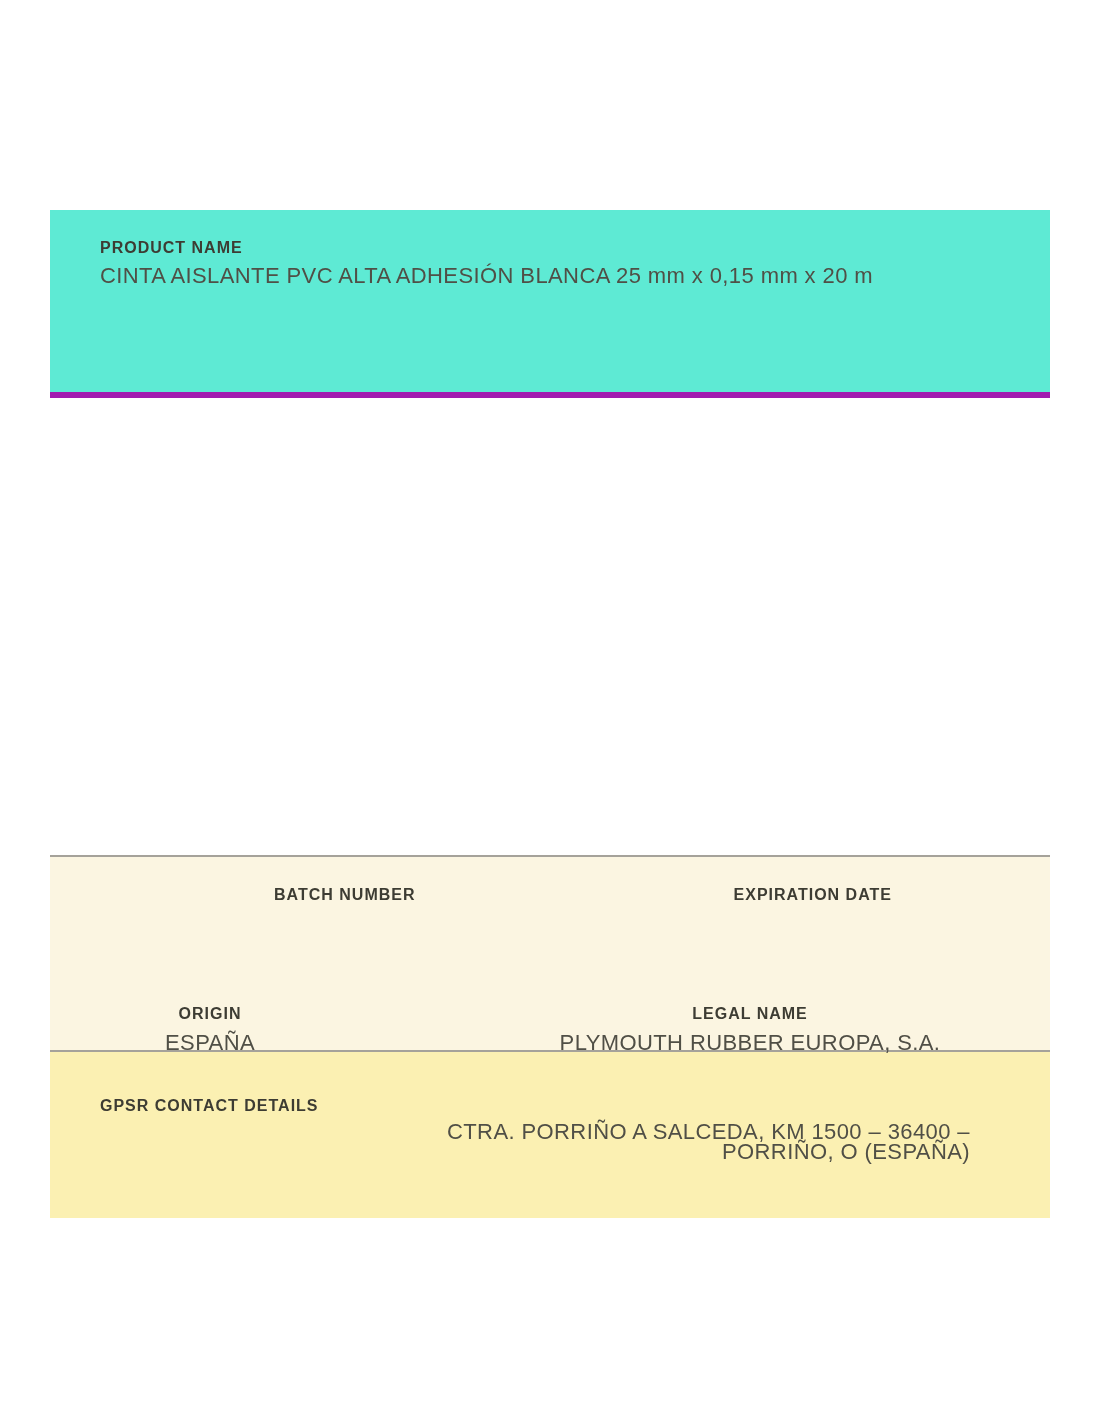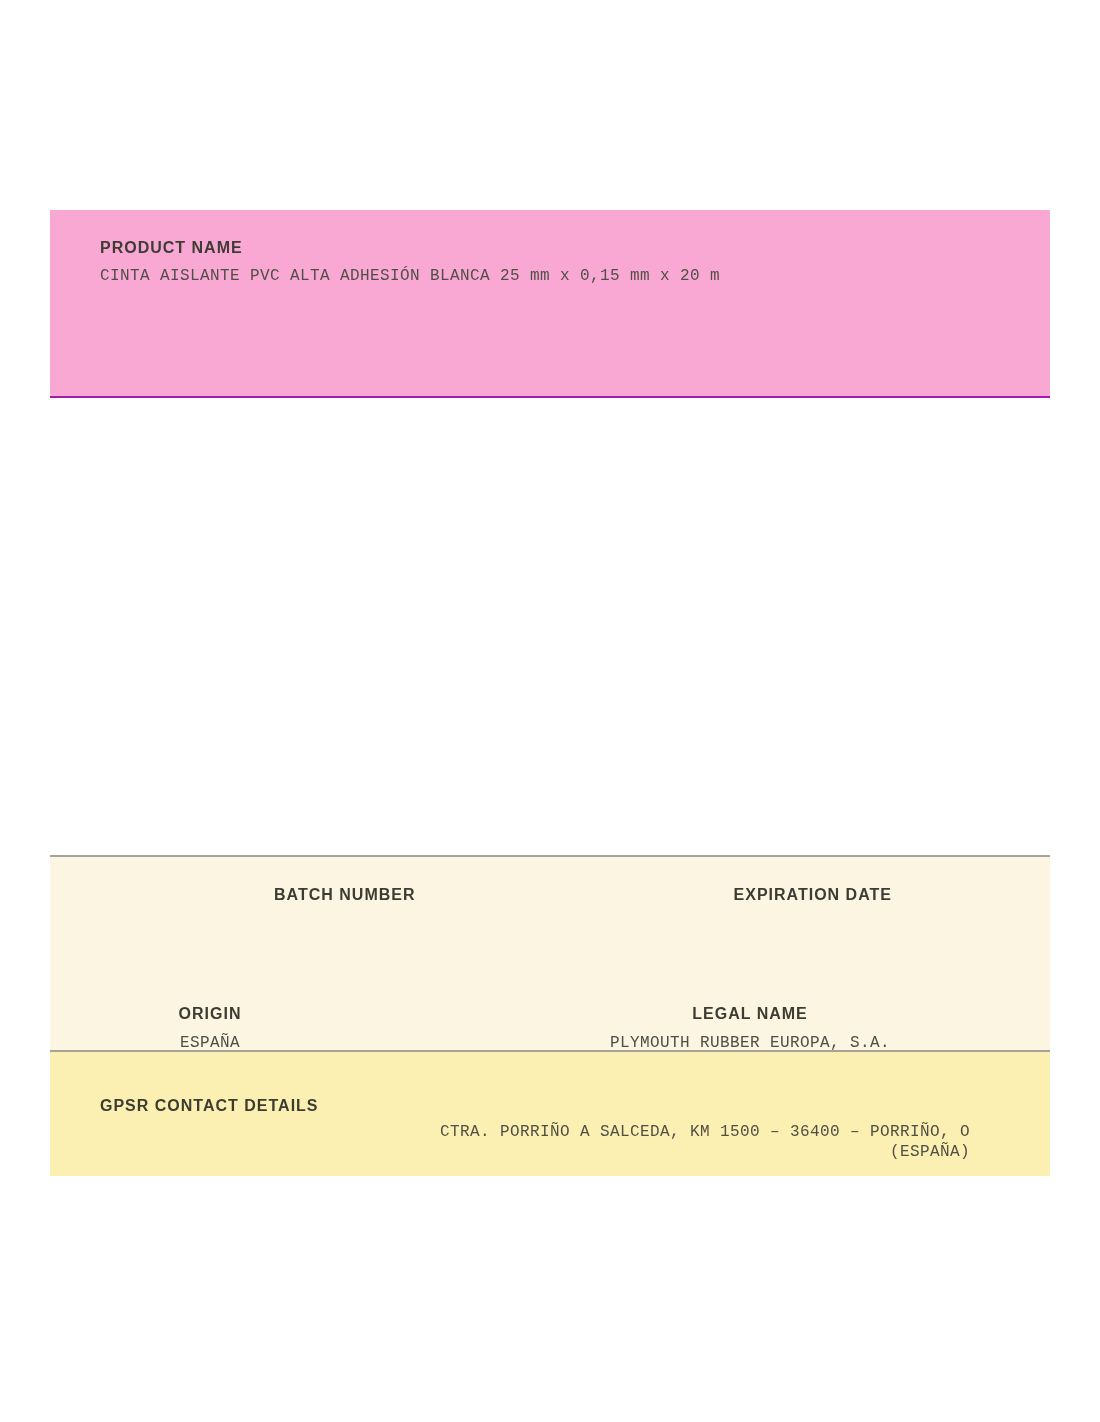--- a/index.html
+++ b/index.html
@@ -17,51 +17,50 @@
   }
   .panel {
     box-sizing: border-box;
     margin-left: 50px;
     margin-right: 50px;
     width: 1000px;
   }
   .panel-top {
     margin-top: 210px;
     height: 188px;
-    background: #f9a8d4;
-    border-bottom: 2px solid #a21caf;
+    background: #5eead4;
+    border-bottom: 6px solid #a21caf;
     padding: 28px 0 0 50px;
   }
   .panel-mid {
     margin-top: 457px;
     height: 197px;
     background: #fbf5e1;
     border-top: 2px solid #a5a29a;
     border-bottom: 2px solid #a5a29a;
     padding-top: 28px;
   }
   .panel-bottom {
-    height: 124px;
+    height: 166px;
     background: #fbf0b2;
     padding: 44px 0 0 50px;
   }
   .label {
     font-size: 16px;
     font-weight: bold;
     letter-spacing: 1px;
     color: #3d3c33;
     line-height: 20px;
   }
   .value {
-    font-size: 16px;
+    font-size: 22px;
     font-weight: normal;
     letter-spacing: 0.4px;
     color: #504f46;
     line-height: 20px;
-    font-family: Liberation Mono, monospace;
   }
   .panel-top .field-product { margin-bottom: 43px; }
   .panel-top .label { margin-bottom: 8px; }
   .panel-mid .row {
     display: flex;
     width: 100%;
   }
   .panel-mid .row-batch { margin-bottom: 70px; gap: 16px; }
   .panel-mid .col-left {
     box-sizing: border-box;

